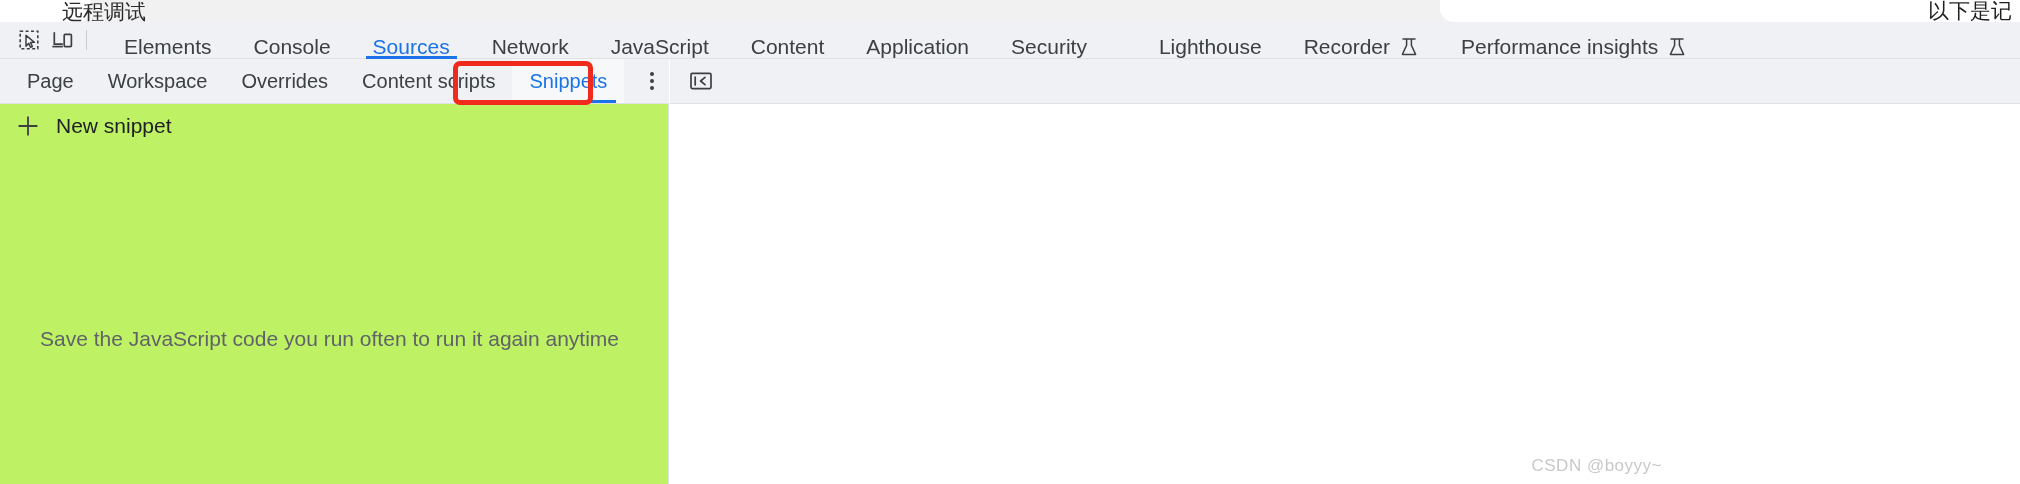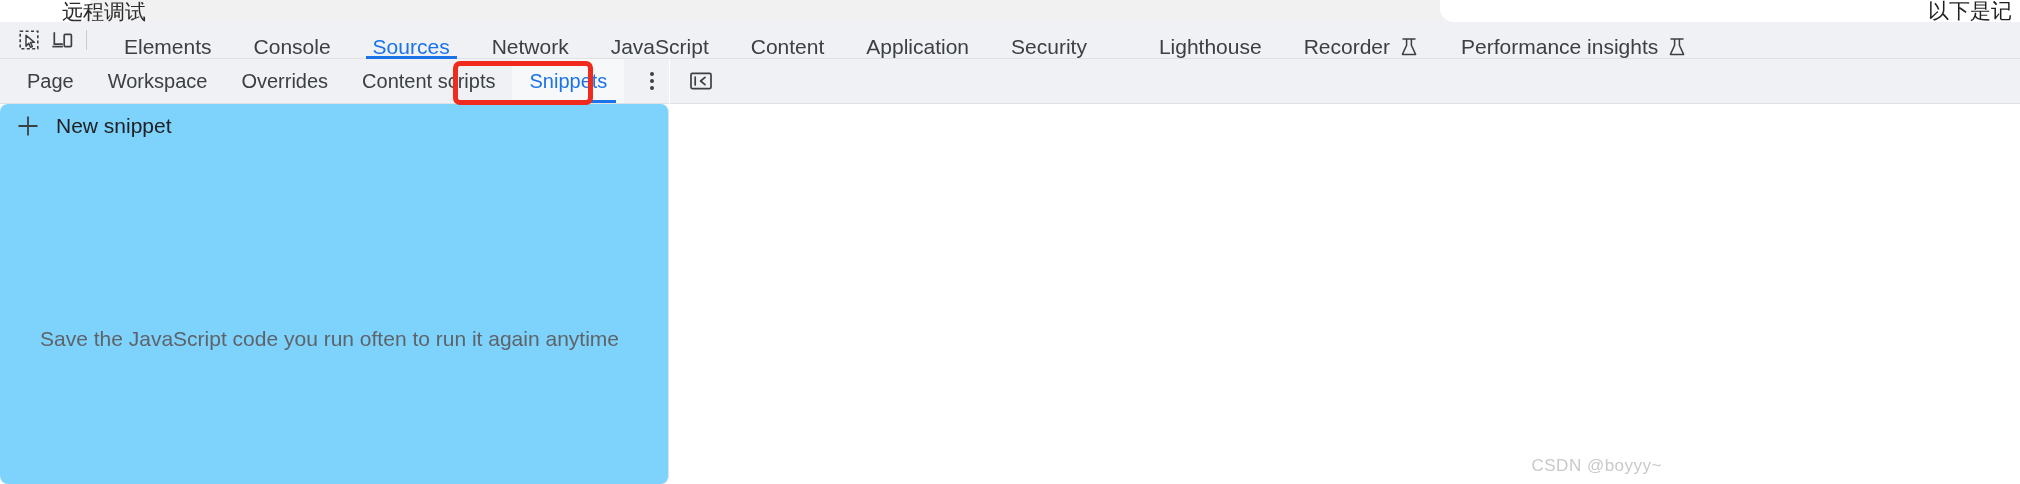--- a/index.html
+++ b/index.html
@@ -204,24 +204,23 @@
     align-items: center;
     justify-content: center;
     cursor: pointer;
   }
 
   
   .left-pane {
     position: absolute;
     left: 0; top: 104px;
     width: 669px; height: 380px;
-    background: #7dd3fc;
+    background: #bef264;
     border-right: 1px solid #e0e2e6;
     box-sizing: border-box;
-    border-radius: 8px;
   }
   .new-snippet {
     display: flex;
     align-items: center;
     height: 44px;
     padding-left: 14px;
     cursor: pointer;
   }
   .plus-icon {
     width: 28px; height: 28px;

